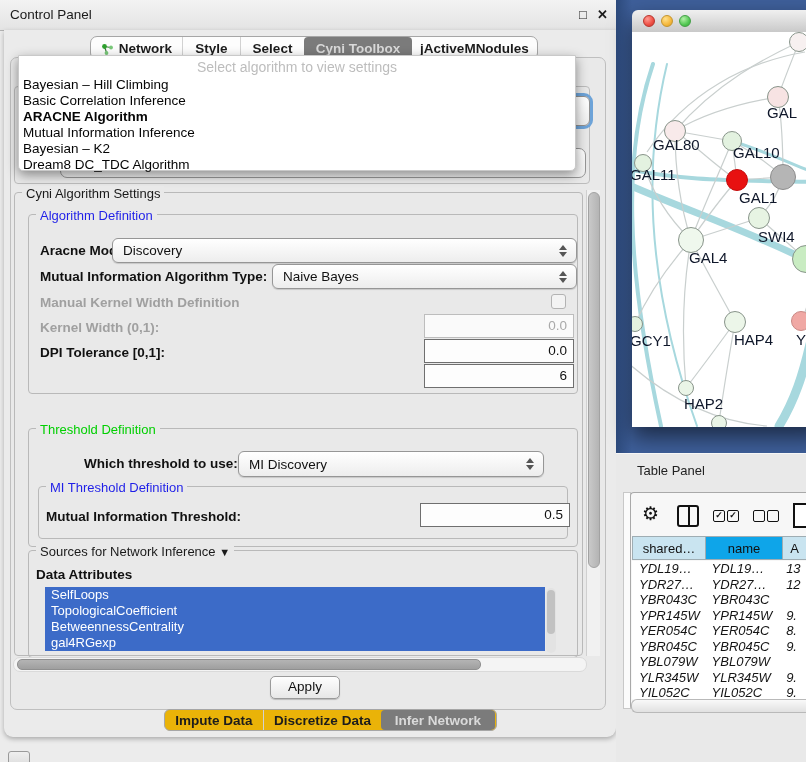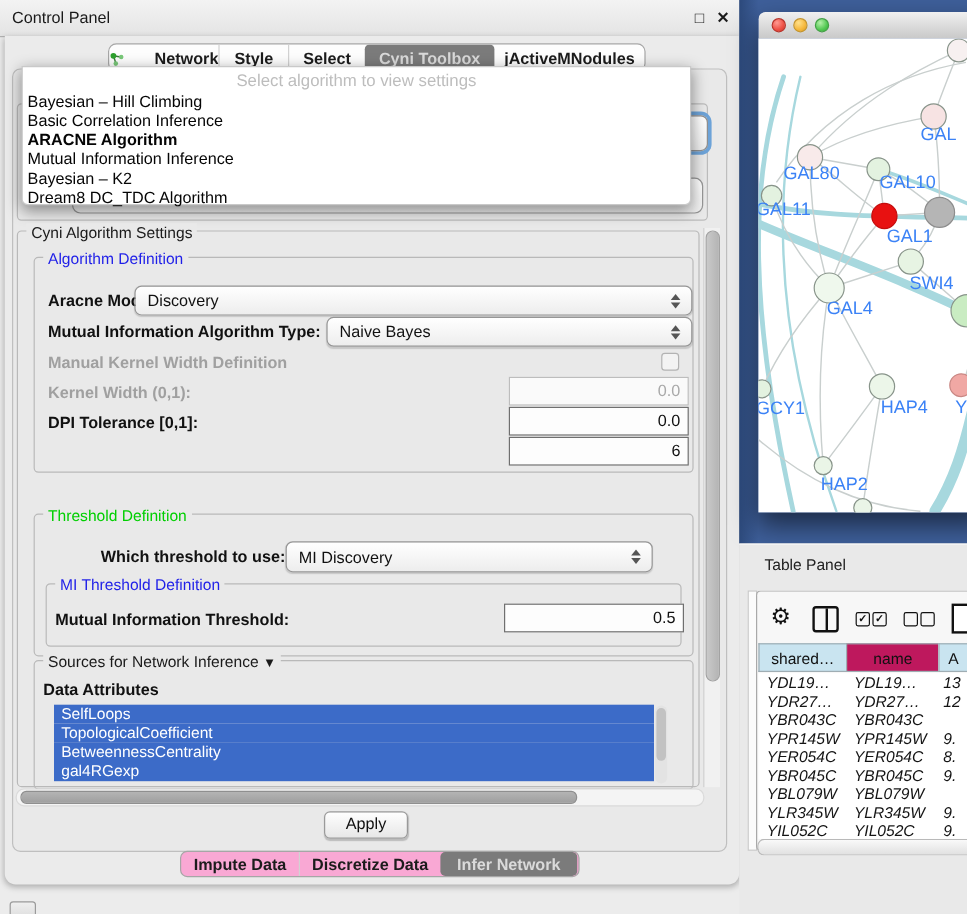--- a/index.html
+++ b/index.html
@@ -60,33 +60,33 @@
   .attr-item{height:16px;line-height:16px;background:#3c6bc8;color:#fff;font-size:13px;
              padding-left:6px;white-space:nowrap;}
   
   .vtrack{background:#f1f1f1;border-left:1px solid #d0d0d0;}
   .vthumb{background:linear-gradient(to right,#c9c9c9,#b4b4b4);border:1px solid #a2a2a2;border-radius:6px;}
   .htrack{background:#f4f4f4;border:1px solid #dadada;border-radius:7px;}
   .hthumb{background:linear-gradient(#b4b4b4,#9f9f9f);border:1px solid #8f8f8f;border-radius:5px;}
   .btn{border:1px solid #9a9a9a;border-radius:5px;background:linear-gradient(#fefefe,#e7e7e7);
        font-size:13.5px;color:#111;text-align:center;line-height:20px;box-shadow:0 1px 1px rgba(0,0,0,.2);}
   
-  .btabbar{left:150px;top:709px;width:331px;height:20px;background:#f9a8d4;border:1px solid #a6a6a6;
+  .btabbar{left:164px;top:709px;width:331px;height:20px;background:#eab308;border:1px solid #a6a6a6;
            border-radius:6px;display:flex;overflow:hidden;}
   
   .desktop{left:616px;top:0;width:190px;height:453px;
            background:linear-gradient(to right,#2d4a7c 0,#3e5f9a 16px);}
   .net-window{left:632px;top:10px;width:190px;height:417px;border-radius:6px 6px 0 0;
               box-shadow:0 10px 22px rgba(0,0,0,.55);}
   .net-titlebar{left:0;top:0;width:100%;height:22px;border-radius:6px 6px 0 0;
                 background:linear-gradient(#f0f0f0,#c9c9c9);border-bottom:1px solid #9b9b9b;}
   .light{top:5px;width:12px;height:12px;border-radius:50%;}
   .net-canvas{left:0;top:22px;width:190px;height:395px;background:#fff;overflow:hidden;}
   .nnode{position:absolute;border-radius:50%;border:1px solid #88948a;box-sizing:border-box;}
-  .nlabel{position:absolute;font-size:15px;color:#3b82f6;white-space:nowrap;}
+  .nlabel{position:absolute;font-size:15px;color:#0f172a;white-space:nowrap;}
   
   .tp-header-band{left:616px;top:453px;width:190px;height:309px;background:#e9e9e9;
                   border-top:1px solid #f6f6f6;}
   .tp-title{left:637px;top:463px;font-size:13px;color:#222;}
   .tp-box{left:630px;top:492px;width:176px;height:215px;background:#f7f7f7;
           border:1px solid #a9a9a9;border-right:none;border-radius:4px 0 0 4px;}
   .tp-strip{left:623px;top:492px;width:6px;height:215px;background:#fbfbfb;border:1px solid #c8c8c8;}
   .icon-gear{font-size:19px;color:#111;}
   .icon-cols{width:18px;height:18px;border:2px solid #111;border-radius:3px;}
   .icon-cols span{position:absolute;left:50%;top:0;width:2px;height:100%;background:#111;}
@@ -115,21 +115,21 @@
   </div>
 
   <div class="abs cp-body"></div>
   <div class="abs inner-panel"></div>
 
   <div class="abs frag-group"></div>
   <div class="abs frag-combo-focus"></div>
   <div class="abs frag-combo"></div>
 
   <div class="abs tabbar">
-    <div class="tab" style="width:91px;justify-content:space-between;">
+    <div class="tab" style="width:91px;">
       <svg class="neticon" viewBox="0 0 13 13">
         <line x1="3.5" y1="3.5" x2="9.5" y2="4.5" stroke="#3a7a3a" stroke-width="1.2"></line>
         <line x1="3.5" y1="3.5" x2="5.5" y2="9.5" stroke="#3a7a3a" stroke-width="1.2"></line>
         <circle cx="3.5" cy="3.5" r="2.4" fill="#2ea02e"></circle>
         <circle cx="10" cy="4.5" r="1.9" fill="#79c879"></circle>
         <circle cx="5.5" cy="10" r="1.9" fill="#79c879"></circle>
       </svg>
       <span>Network</span>
     </div>
     <div class="tab" style="width:57px;">
@@ -333,21 +333,21 @@
   <span class="abs icon-cols" style="left:677px;top:505px;">
       <span></span>
     </span>
   <span class="abs cbx" style="left:713px;top:510px;">✓</span>
   <span class="abs cbx" style="left:727px;top:510px;">✓</span>
   <span class="abs cbx" style="left:753px;top:510px;"></span>
   <span class="abs cbx" style="left:767px;top:510px;"></span>
   <span class="abs icon-doc" style="left:793px;top:503px;"></span>
 
   <div class="abs th-cell" style="left:632px;width:73px;background:#c9e4f0;">shared…</div>
-  <div class="abs th-cell" style="left:705px;width:77px;background:#be185d;">name</div>
+  <div class="abs th-cell" style="left:705px;width:77px;background:#0ea5e9;">name</div>
   <div class="abs th-cell" style="left:782px;width:24px;background:#c9e4f0;border-right:none;">A</div>
 
   <div class="abs" style="left:632px;top:561px;width:174px;height:138px;overflow:hidden;background:#fff;">
     <div class="trow">
         <span style="width:67px;padding-left:7px;">YDL19…</span>
         <span style="width:71px;padding-left:6px;">YDL19…</span>
         <span style="width:20px;padding-left:4px;">13</span>
       </div>
     <div class="trow">
         <span style="width:67px;padding-left:7px;">YDR27…</span>

